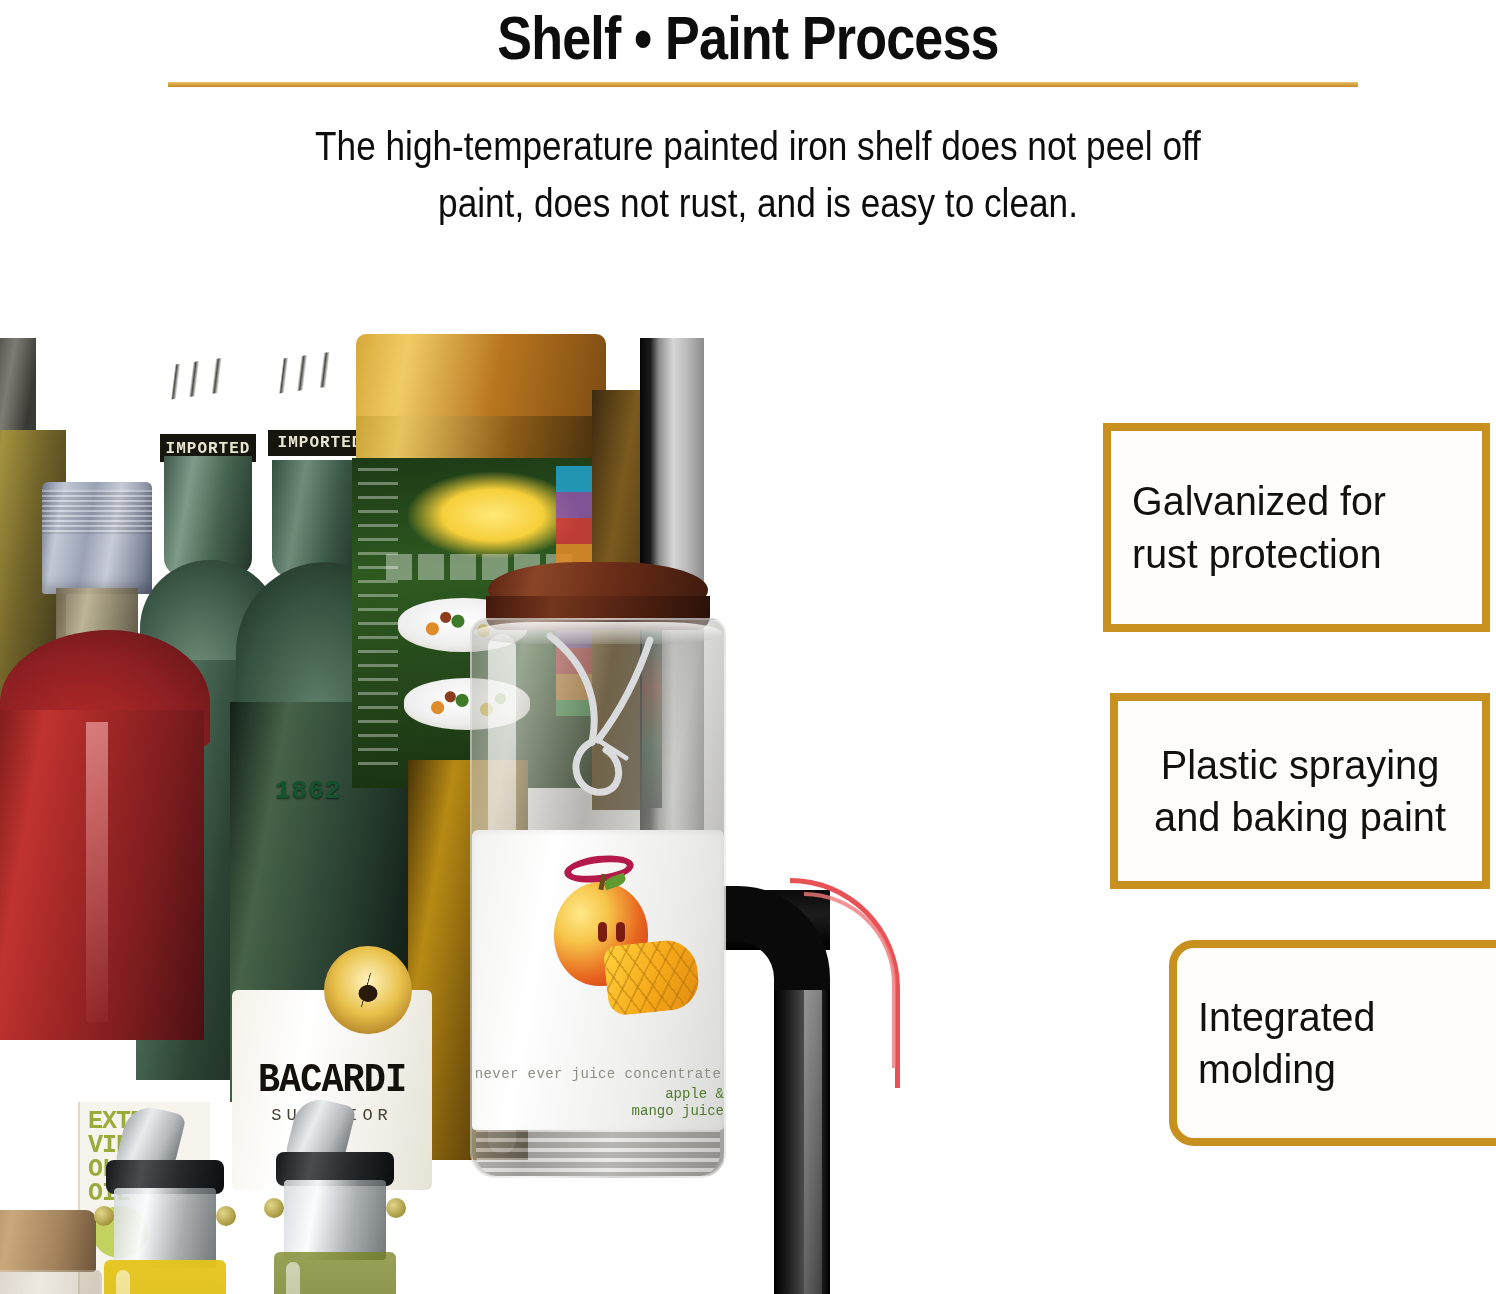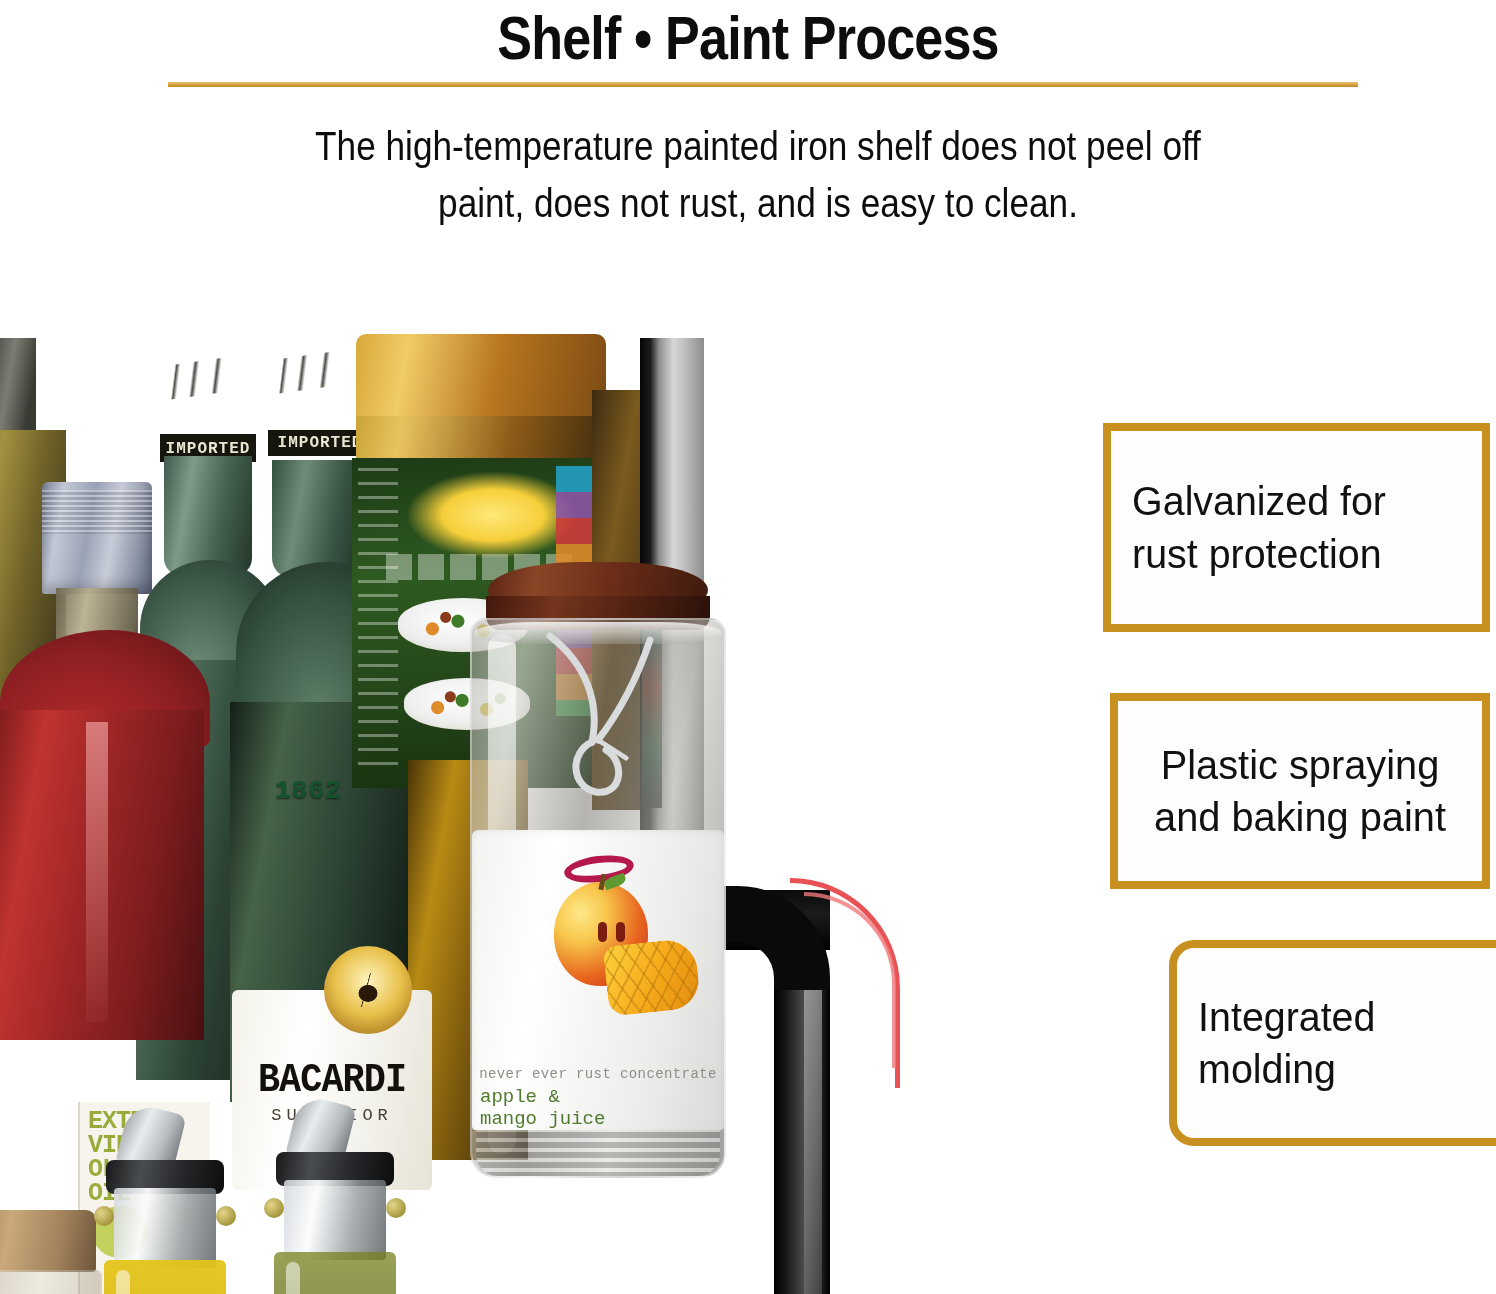--- a/index.html
+++ b/index.html
@@ -366,22 +366,22 @@
   }
   .brand {
     position:absolute; left: 0; top: 190px; width: 252px; text-align:center;
     font-size: 42px; font-weight: bold; color: #14140f; letter-spacing: -1.5px;
   }
   .tagline {
     position:absolute; left: 0; top: 236px; width: 252px; text-align:center;
     font-size: 14px; color: #8d8f86; letter-spacing: .4px;
   }
   .flavor {
-    position:absolute; left: 8px; top: 256px; width: 252px; text-align:left;
-    font-size: 19px; line-height: 1.18; color: #4e7a2c; font-weight: 500;
+    position:absolute; left: 0; top: 256px; width: 252px; text-align:right;
+    font-size: 14px; line-height: 1.18; color: #4e7a2c; font-weight: 500;
   }
 
   
   .disp { position:absolute; }
   .disp .spout {
     position:absolute; left: 22px; top: -52px; width: 58px; height: 62px;
     background: linear-gradient(100deg,#9fa4a8 0%,#e9ecee 35%,#b6babd 70%,#70767a 100%);
     border-radius: 28px 10px 6px 6px; transform: rotate(14deg);
   }
   .disp .collar {
@@ -538,21 +538,21 @@
   <div class="obj jar-base-rings"></div>
   <div class="obj jar-label">
     <div class="halo"></div>
     <div class="apple">
       <div class="apple-stem"></div>
       <div class="apple-leaf"></div>
       <div class="apple-eye l"></div>
       <div class="apple-eye r"></div>
     </div>
     <div class="mango"></div>
-    <div class="tagline">never ever rust concentrate</div>
+    <div class="tagline">never ever juice concentrate</div>
     <div class="flavor">
       <span>apple &amp;</span><br>
       <span>mango juice</span>
     </div>
   </div>
 
   <div class="obj cap-blue"></div>
   <div class="obj cap-neck"></div>
   <div class="obj red-shoulder"></div>
   <div class="obj red-body"></div>

